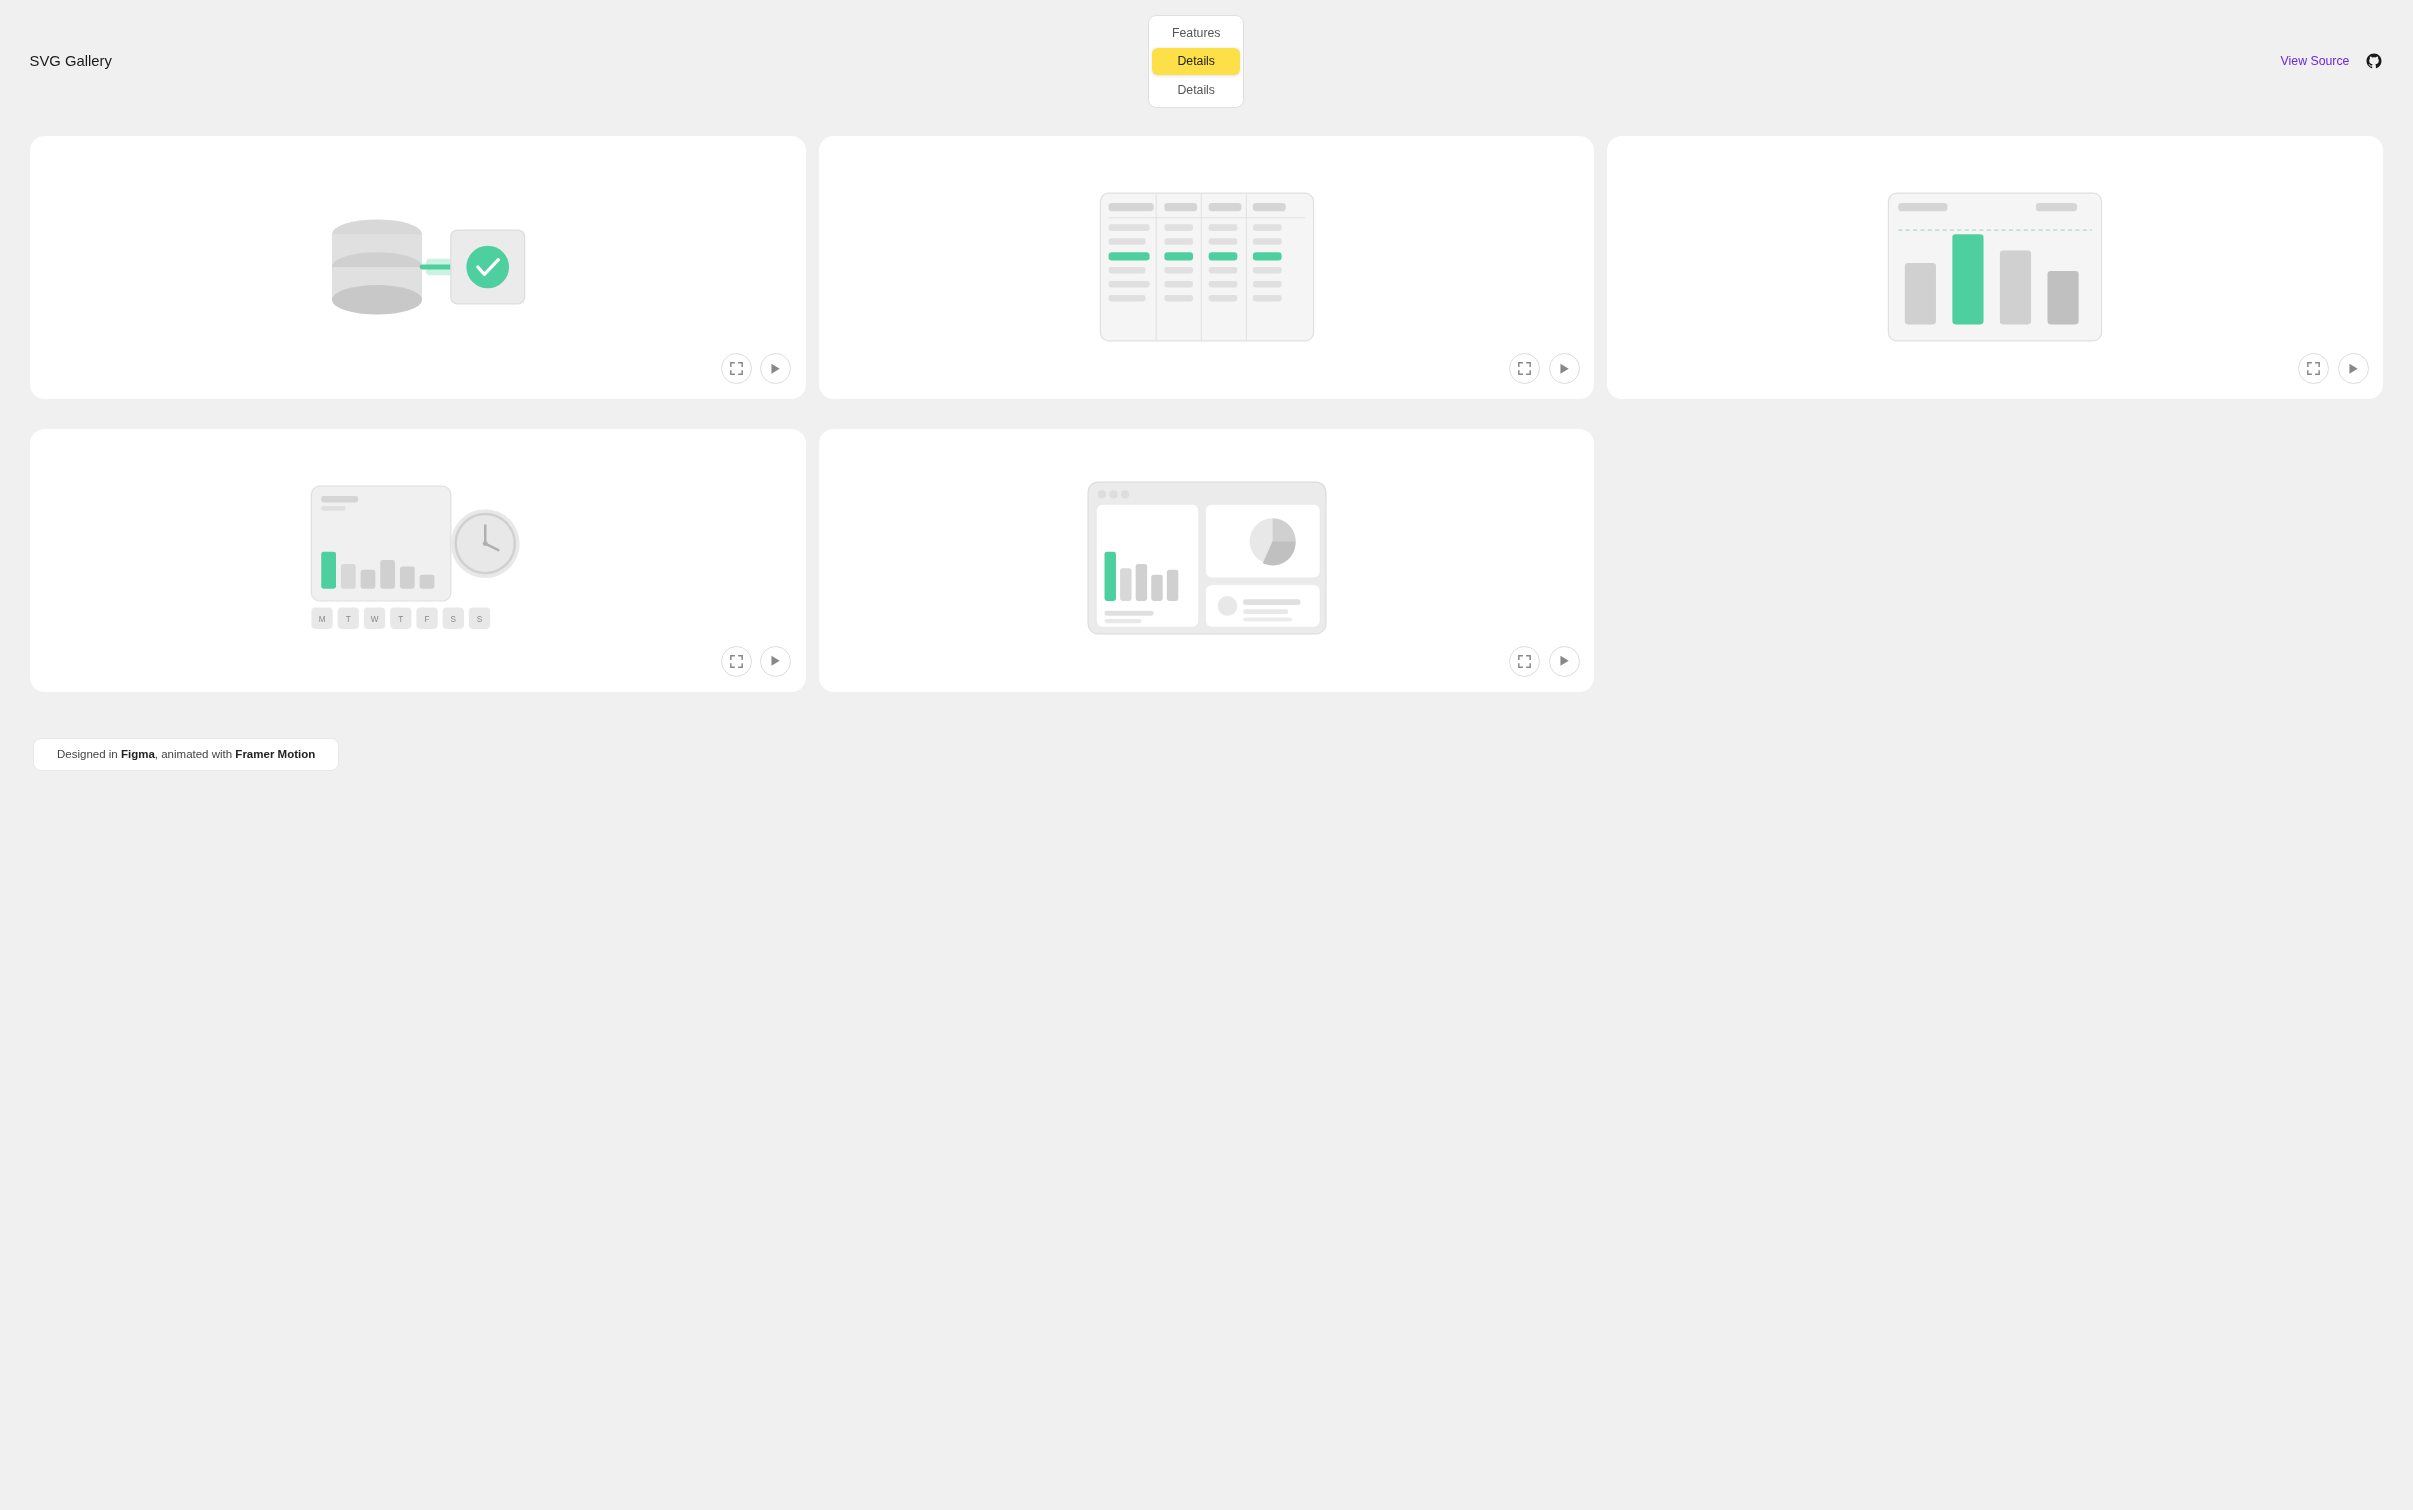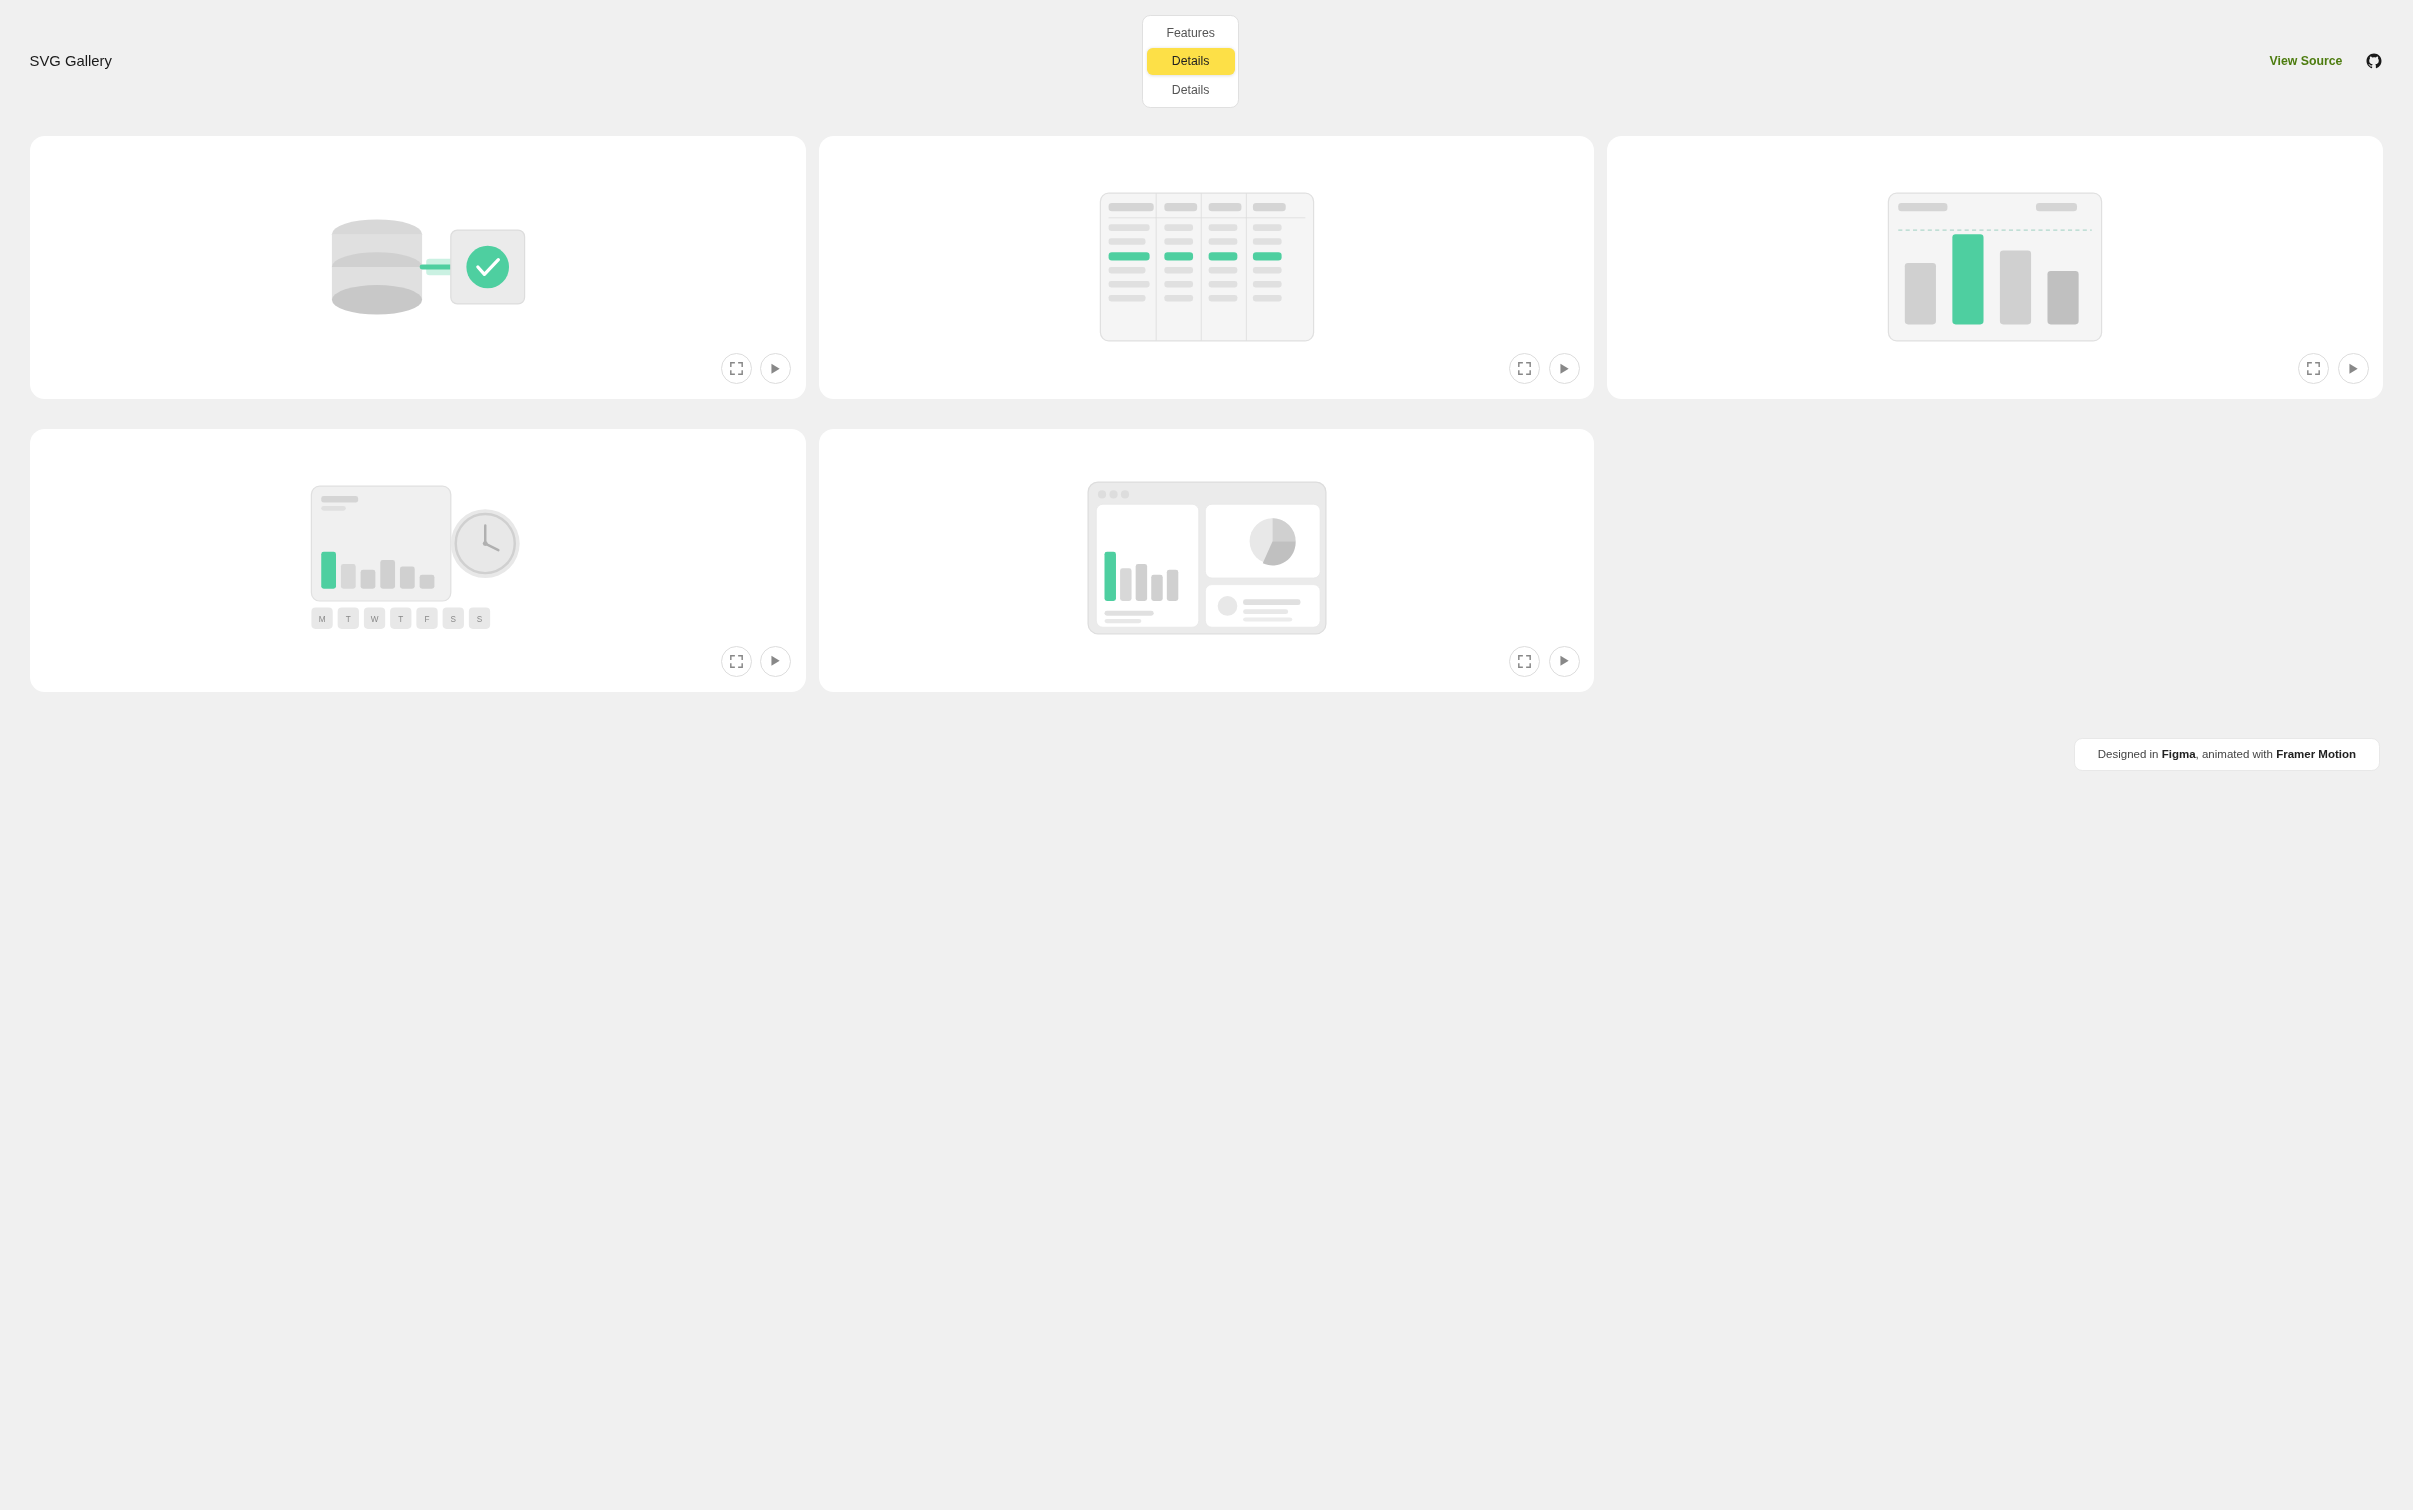--- a/index.html
+++ b/index.html
@@ -50,24 +50,24 @@
 
     .nav-tab.active {
       background: #fde047;
       box-shadow: 0 0.8px 3.3px rgba(0,0,0,0.12);
       color: #222;
     }
 
     .view-source {
       display: flex;
       align-items: center;
-      gap: 23px;
+      gap: 16px;
       font-size: 12.3px;
-      font-weight: 700;
-      color: #4d7c0f;
+      font-weight: 400;
+      color: #6d28d9;
       cursor: pointer;
       background: none;
       border: none;
     }
 
     .github-icon {
       width: 18px;
       height: 18px;
     }
 
@@ -117,21 +117,21 @@
     .illustration {
       width: 100%;
       height: 100%;
       display: flex;
       align-items: center;
       justify-content: center;
     }
 
     
     .footer {
-      text-align: right;
+      text-align: left;
       padding: 33px;
       font-size: 11.5px;
       color: #555;
     }
 
     .footer-box {
       display: inline-block;
       background: #fff;
       border: 0.8px solid #e8e8e8;
       border-radius: 8.2px;

